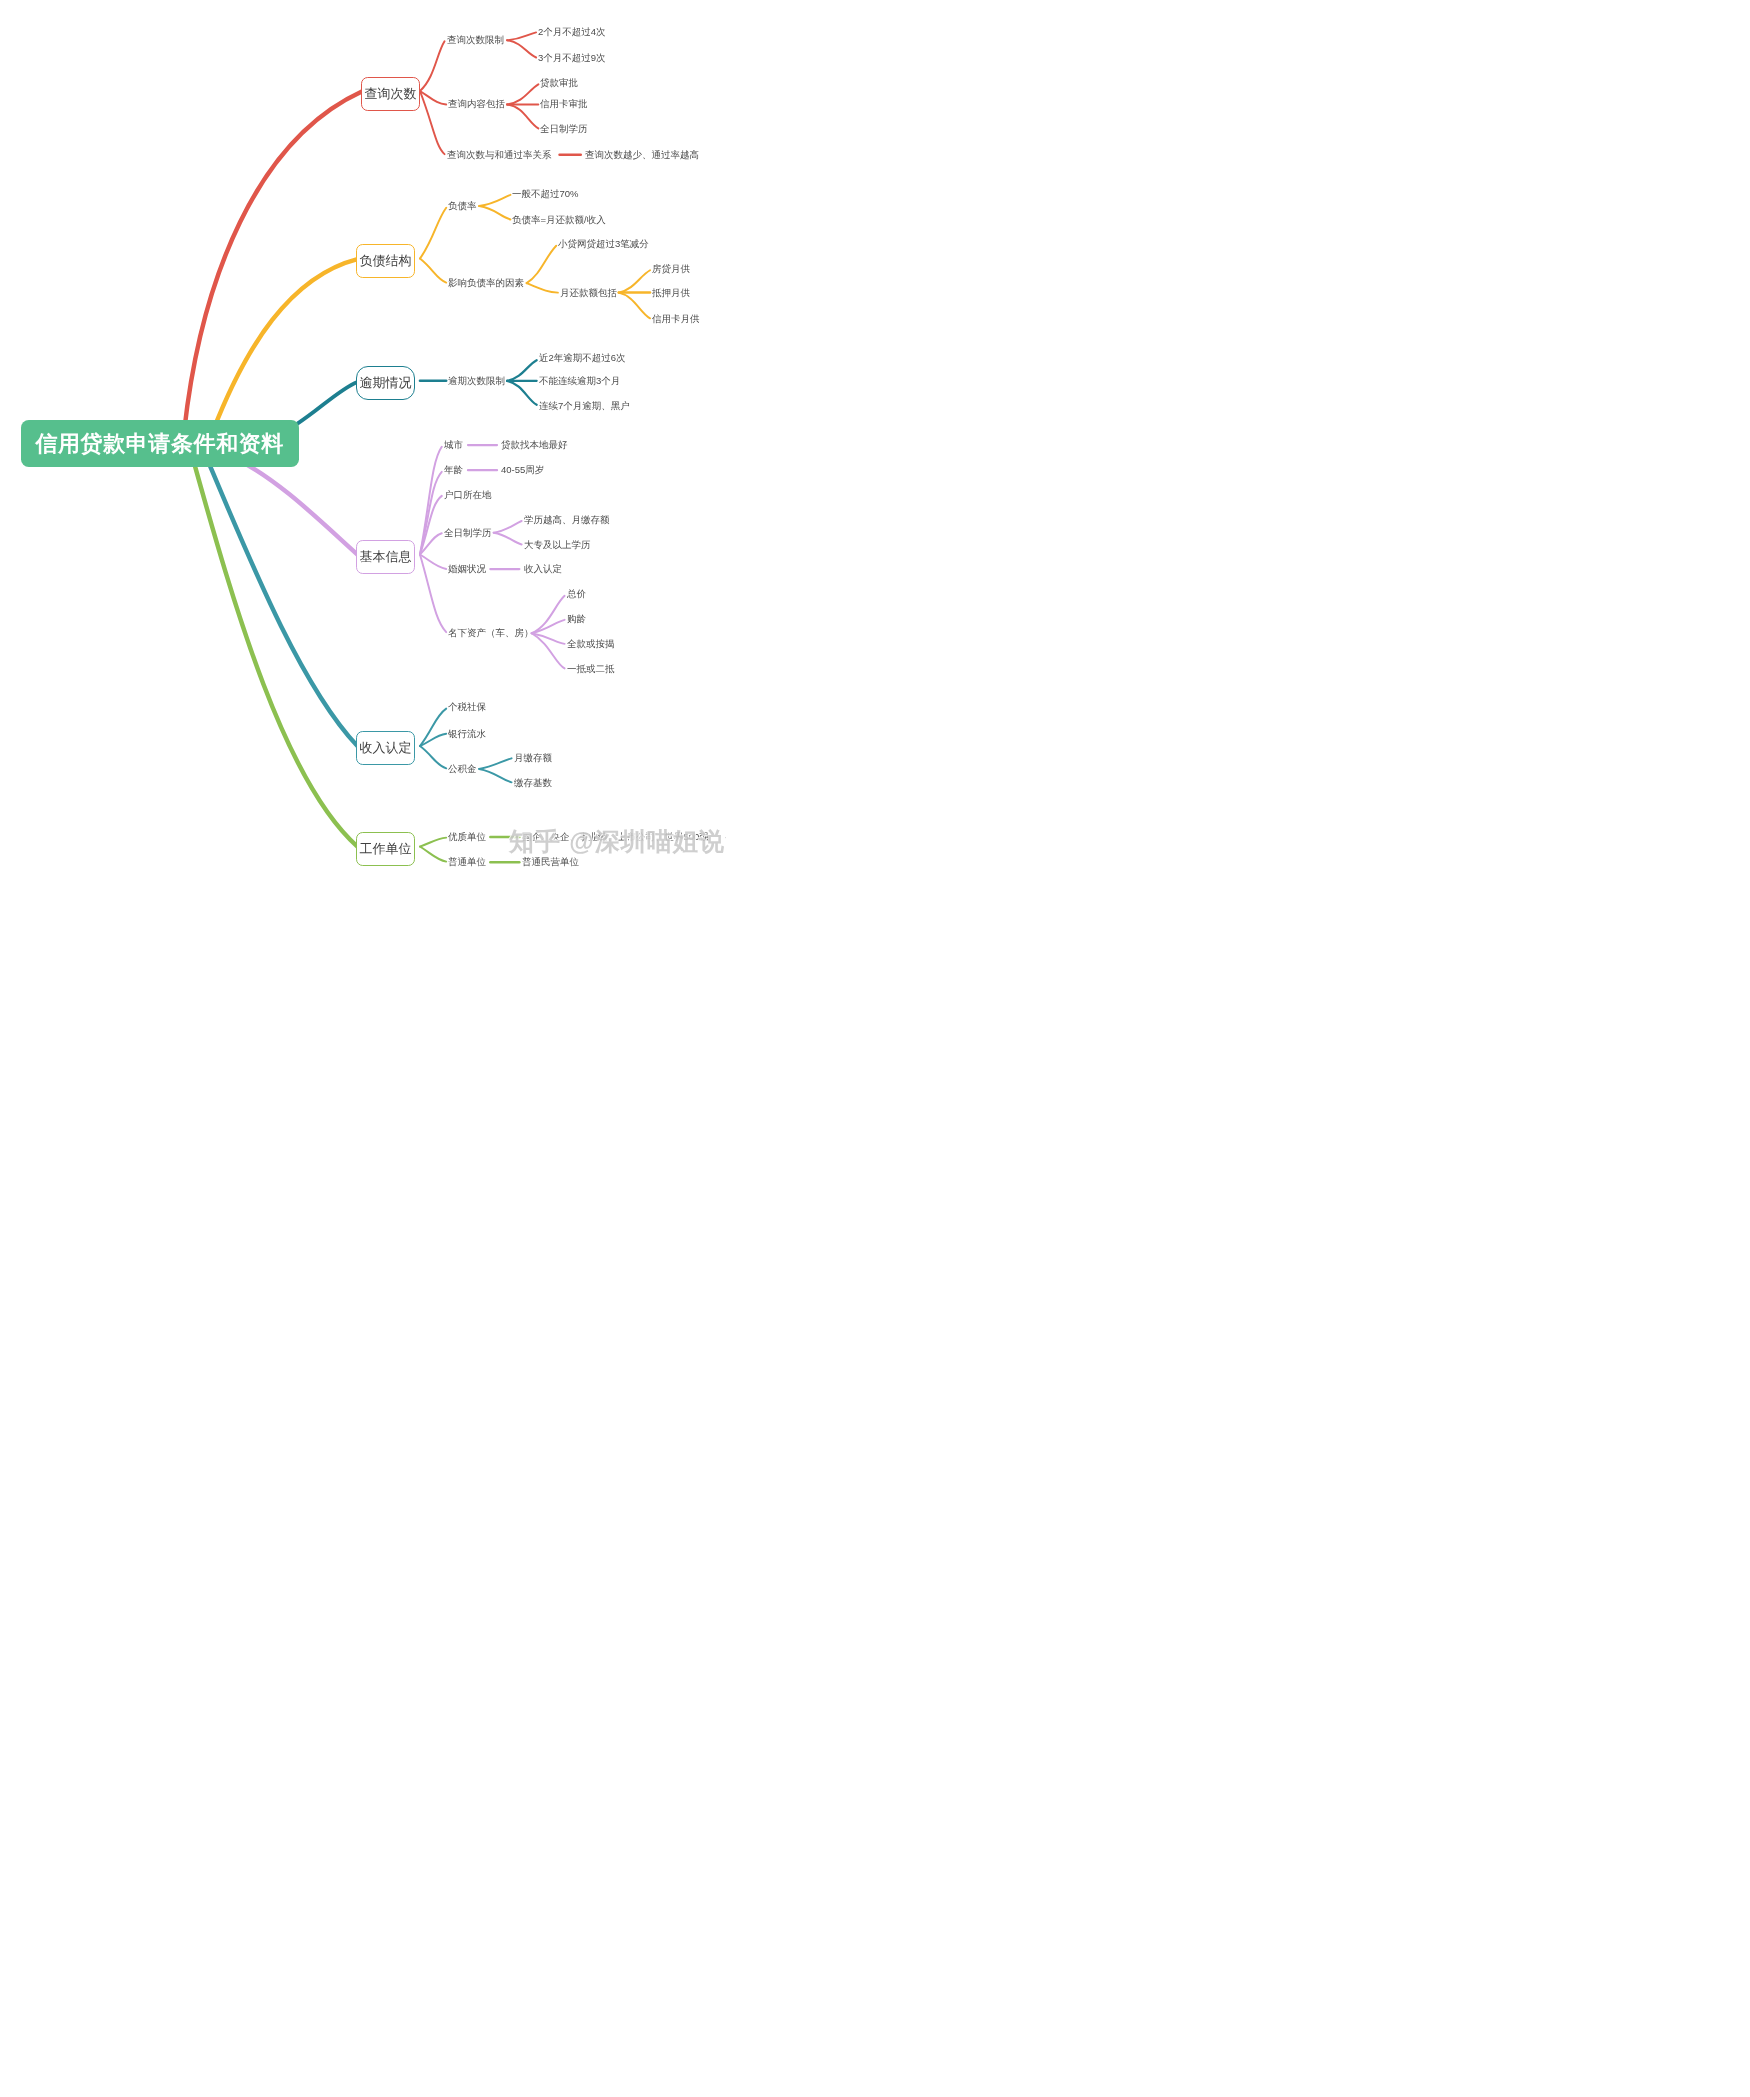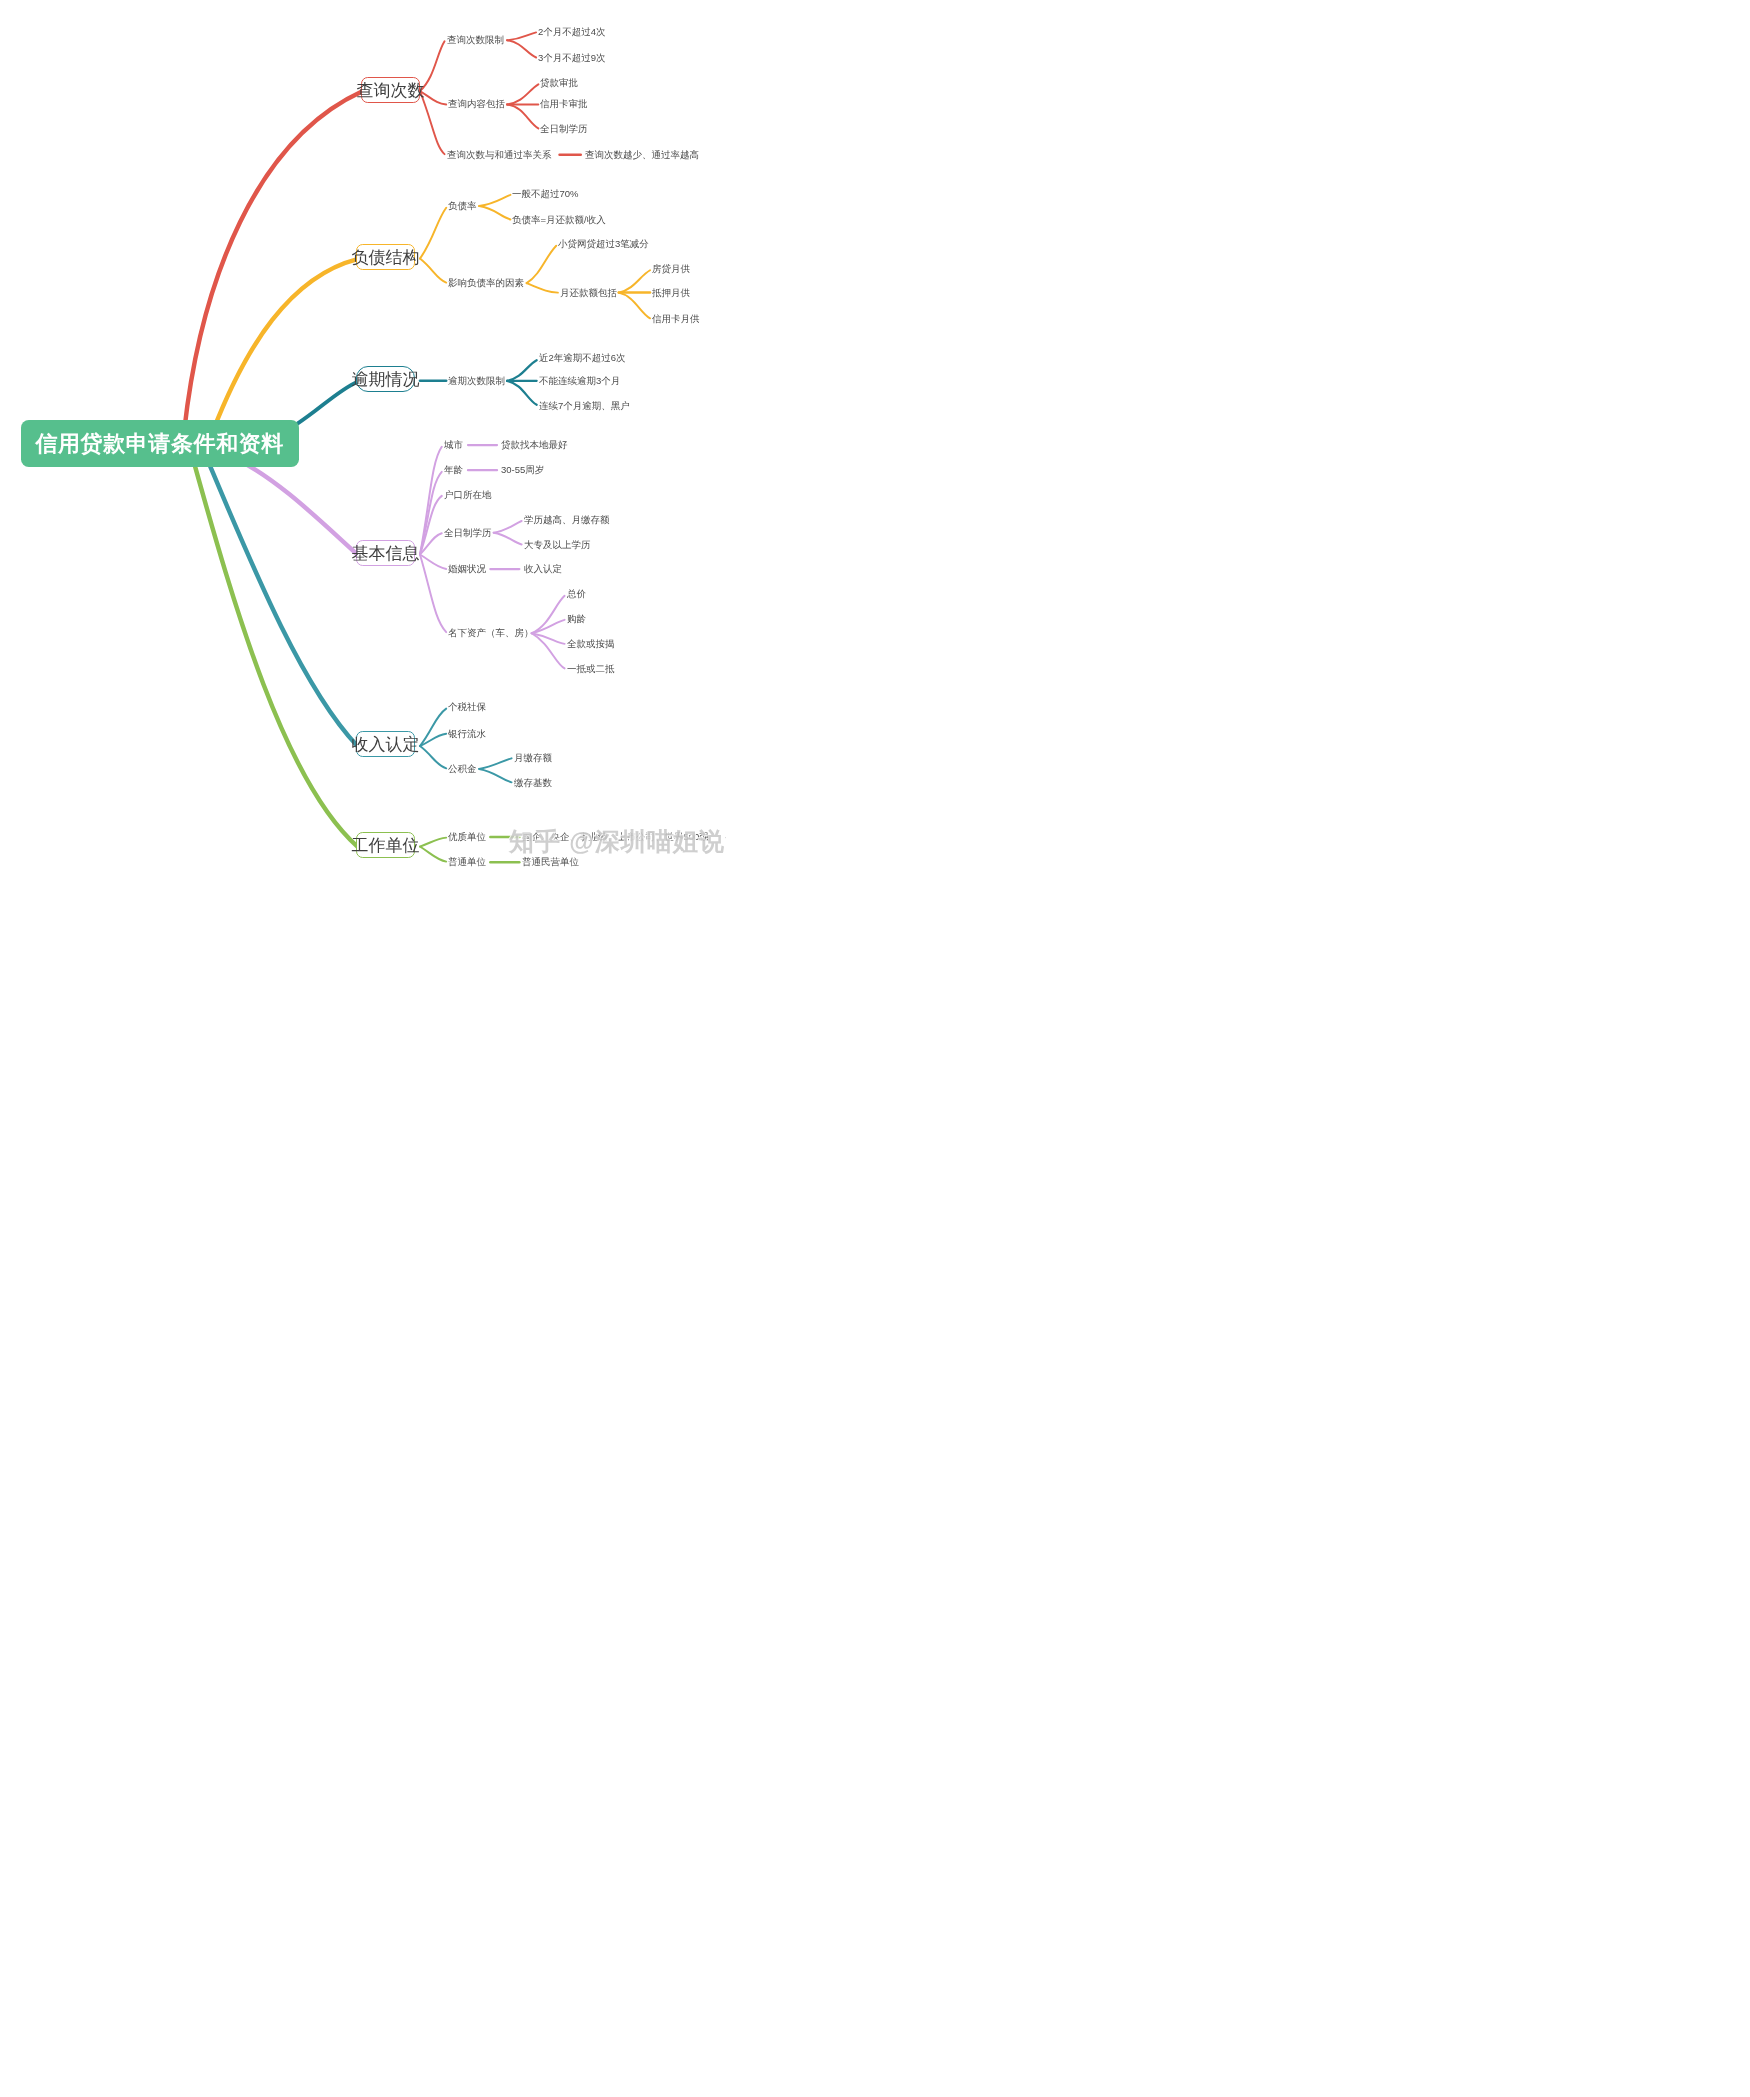--- a/index.html
+++ b/index.html
@@ -13,26 +13,26 @@
   #wires{position:absolute;left:0;top:0;z-index:1;}
   .leaf{
     position:absolute;z-index:2;
     font-size:9.5px;color:#4a4a4a;
     white-space:nowrap;line-height:1;
     transform:translateY(-50%);
   }
   .topic{
     position:absolute;z-index:3;
     box-sizing:border-box;
-    width:59px;height:26px;
+    width:59px;height:34px;
     background:#ffffff;
     border:1.7px solid #999;
     border-radius:6.7px;
     display:flex;align-items:center;justify-content:center;
-    font-size:17px;color:#3f3f3f;
+    font-size:13px;color:#3f3f3f;
     white-space:nowrap;
   }
   .topic.b-query  {border-color:#e0564a;}
   .topic.b-debt   {border-color:#f7b52a;}
   .topic.b-overdue{border-color:#1d7f90;border-radius:12px;}
   .topic.b-basic  {border-color:#d2a1e2;}
   .topic.b-income {border-color:#3b98a6;}
   .topic.b-work   {border-color:#8cc050;}
   #root-node{
     position:absolute;z-index:4;
@@ -162,21 +162,21 @@
   <div class="leaf" style="left:652px;top:319px;">信用卡月供</div>
 
   <div class="leaf" style="left:448px;top:381px;">逾期次数限制</div>
   <div class="leaf" style="left:539px;top:358px;">近2年逾期不超过6次</div>
   <div class="leaf" style="left:539px;top:381px;">不能连续逾期3个月</div>
   <div class="leaf" style="left:539px;top:406px;">连续7个月逾期、黑户</div>
 
   <div class="leaf" style="left:444px;top:445px;">城市</div>
   <div class="leaf" style="left:501px;top:445px;">贷款找本地最好</div>
   <div class="leaf" style="left:444px;top:470px;">年龄</div>
-  <div class="leaf" style="left:501px;top:470px;">30-55周岁</div>
+  <div class="leaf" style="left:501px;top:470px;">40-55周岁</div>
   <div class="leaf" style="left:444px;top:495px;">户口所在地</div>
   <div class="leaf" style="left:444px;top:533px;">全日制学历</div>
   <div class="leaf" style="left:524px;top:520px;">学历越高、月缴存额</div>
   <div class="leaf" style="left:524px;top:545px;">大专及以上学历</div>
   <div class="leaf" style="left:448px;top:569px;">婚姻状况</div>
   <div class="leaf" style="left:524px;top:569px;">收入认定</div>
   <div class="leaf" style="left:448px;top:633px;">名下资产（车、房）</div>
   <div class="leaf" style="left:567px;top:594px;">总价</div>
   <div class="leaf" style="left:567px;top:619px;">购龄</div>
   <div class="leaf" style="left:567px;top:644px;">全款或按揭</div>

